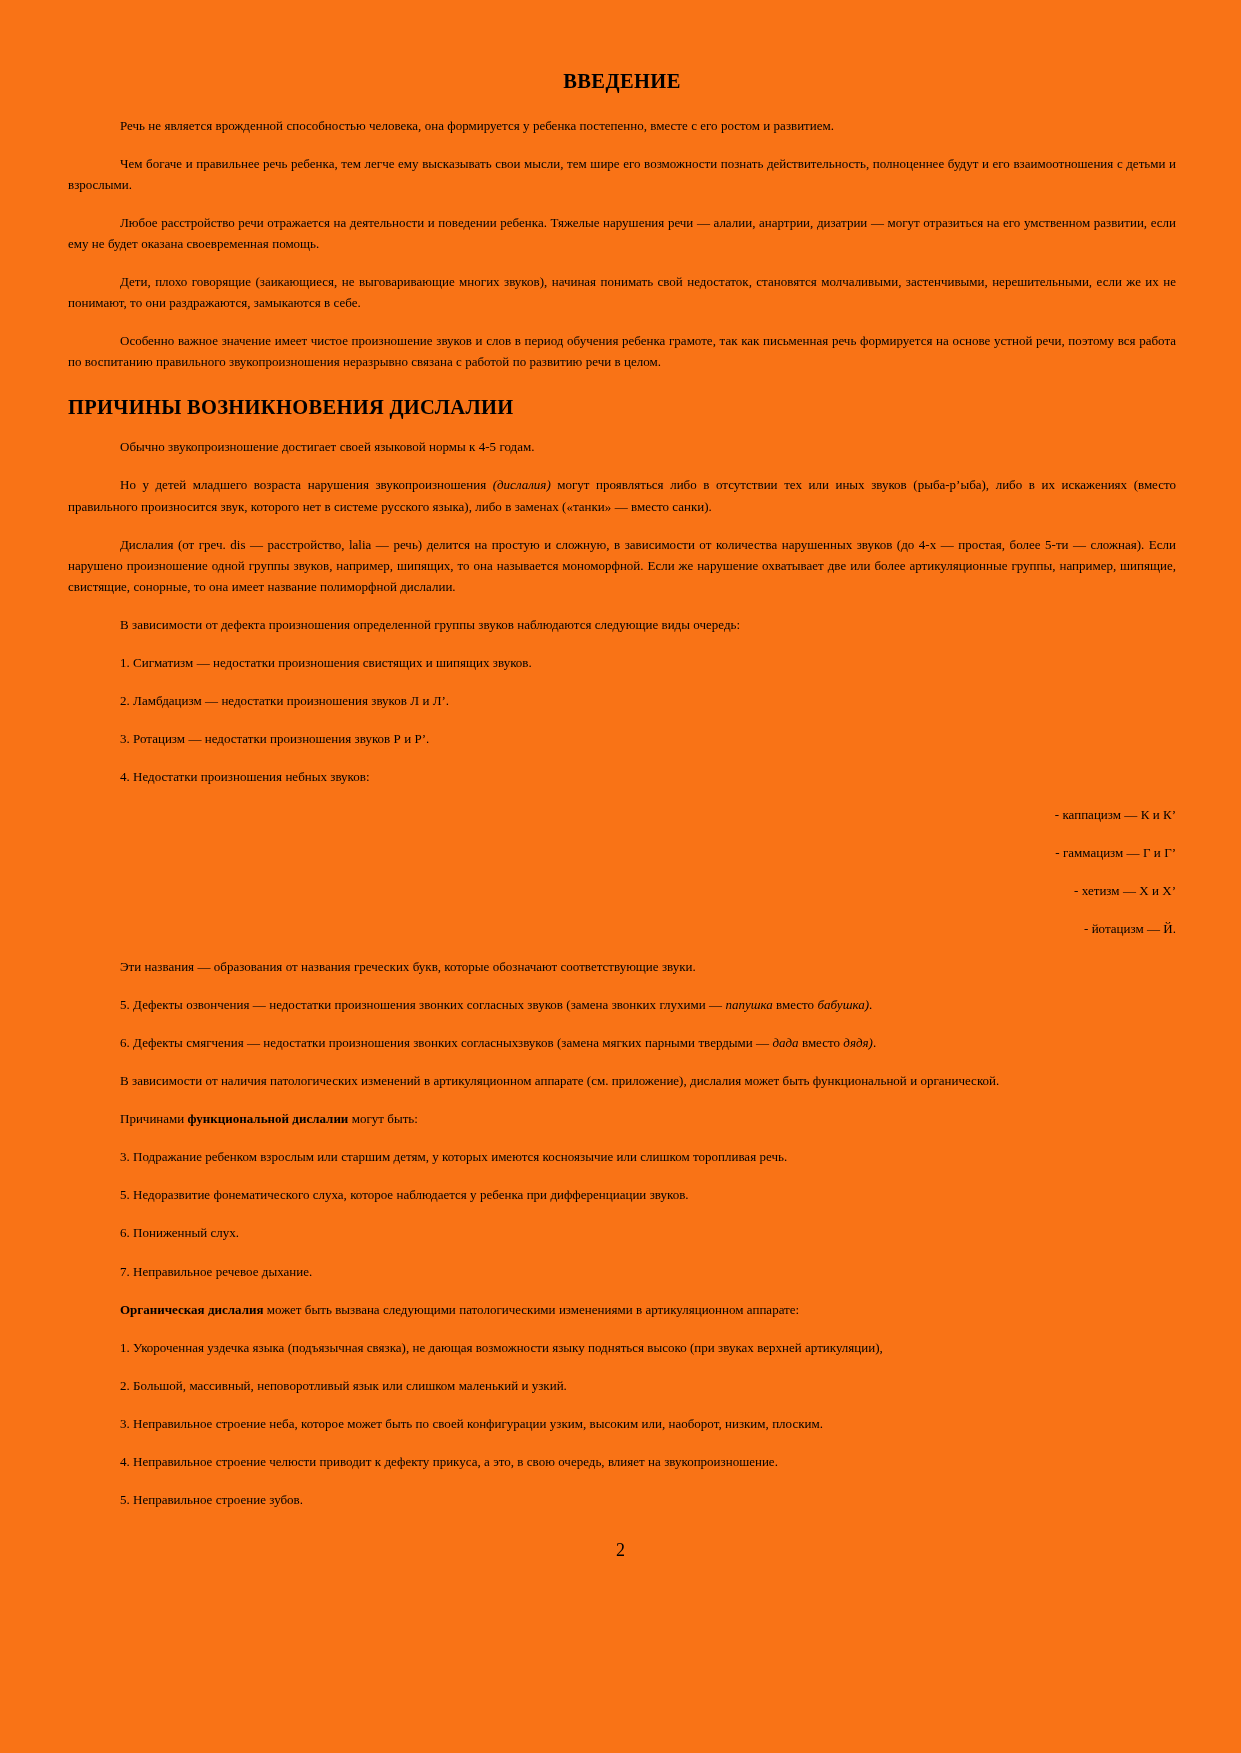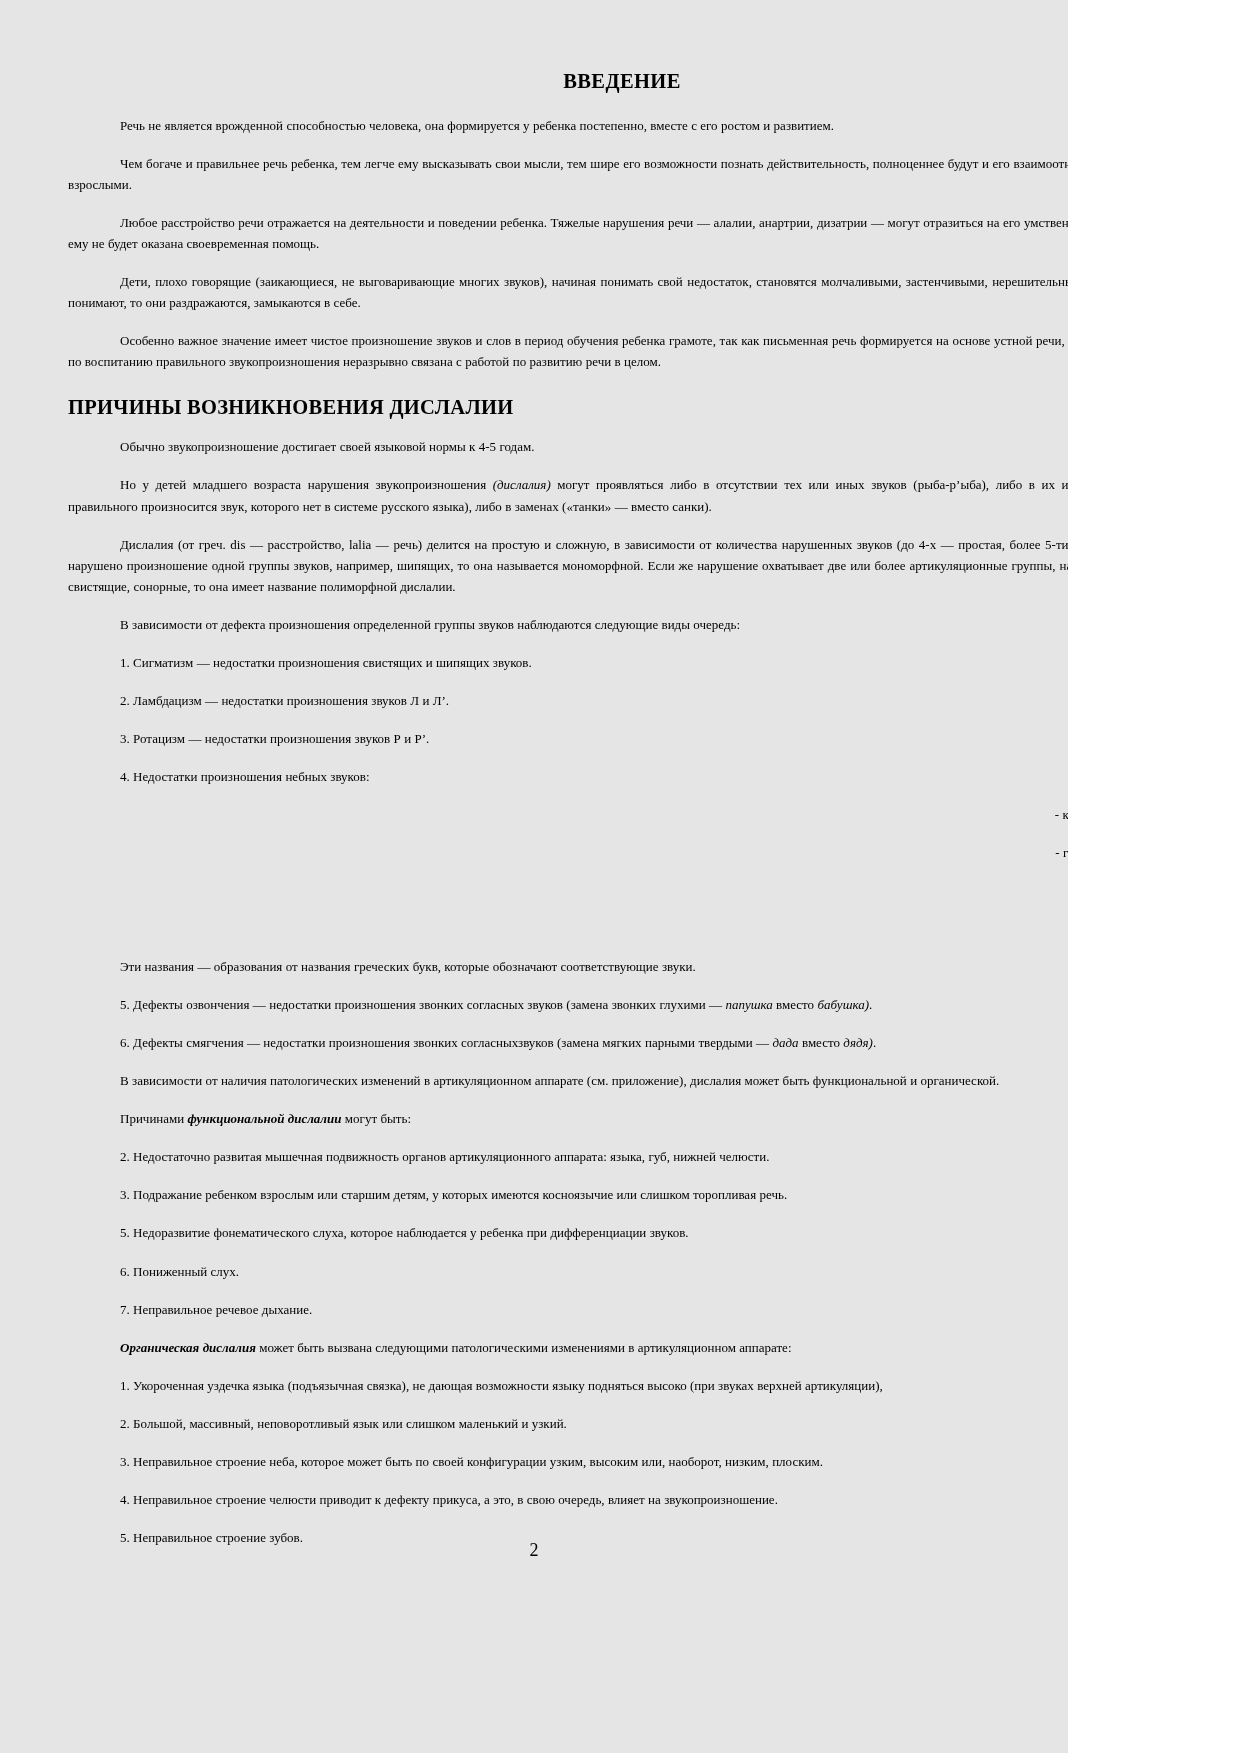--- a/index.html
+++ b/index.html
@@ -7,24 +7,24 @@
     margin: 0;
     padding: 0;
     background: #ffffff;
   }
   body {
     font-family: "Liberation Serif", "DejaVu Serif", serif;
     color: #000000;
   }
   .page {
     position: relative;
-    width: 1068px;
+    width: 1241px;
     height: 1753px;
     box-sizing: border-box;
-    background: #e5e5e5;
+    background: #f97316;
     overflow: hidden;
   }
   .content {
     position: absolute;
     left: 68px;
     top: 70px;
     width: 1108px;
   }
   h1.doc-heading {
     font-size: 20.5px;
@@ -49,21 +49,21 @@
     text-indent: 52px;
     margin: 17px 0 0 0;
     hyphens: none;
     word-spacing: 0.1px;
   }
   p.para.dash {
     text-indent: 0;
     text-align: right;
   }
   .it { font-style: italic; }
-  .bi { font-style: italic; font-weight: bold; }
+  .bi { font-weight: bold; }
   .pagenum {
     position: absolute;
     left: 0;
     top: 1540px;
     width: 100%;
     text-align: center;
     font-size: 18px;
     font-family: "Liberation Serif", "DejaVu Serif", serif;
   }
 </style>
@@ -123,21 +123,20 @@
       <span>6. Дефекты смягчения — недостатки произношения звонких согласныхзвуков (замена мягких парными твердыми — </span><span class="it">дада</span><span> вместо </span><span class="it">дядя)</span><span>.</span>
     </p>
 
     <p class="para">В зависимости от наличия патологических изменений в артикуляционном аппарате (см. приложение), дислалия может быть функциональной и органической.</p>
 
     <p class="para">
       <span>Причинами </span><span class="bi">функциональной дислалии</span><span> могут быть:</span>
     </p>
 
 
-    <p class="para">2. Недостаточно развитая мышечная подвижность органов артикуляционного аппарата: языка, губ, нижней челюсти.</p>
 
     <p class="para">3. Подражание ребенком взрослым или старшим детям, у которых имеются косноязычие или слишком торопливая речь.</p>
 
 
     <p class="para">5. Недоразвитие фонематического слуха, которое наблюдается у ребенка при дифференциации звуков.</p>
 
     <p class="para">6. Пониженный слух.</p>
 
     <p class="para">7. Неправильное речевое дыхание.</p>
 

